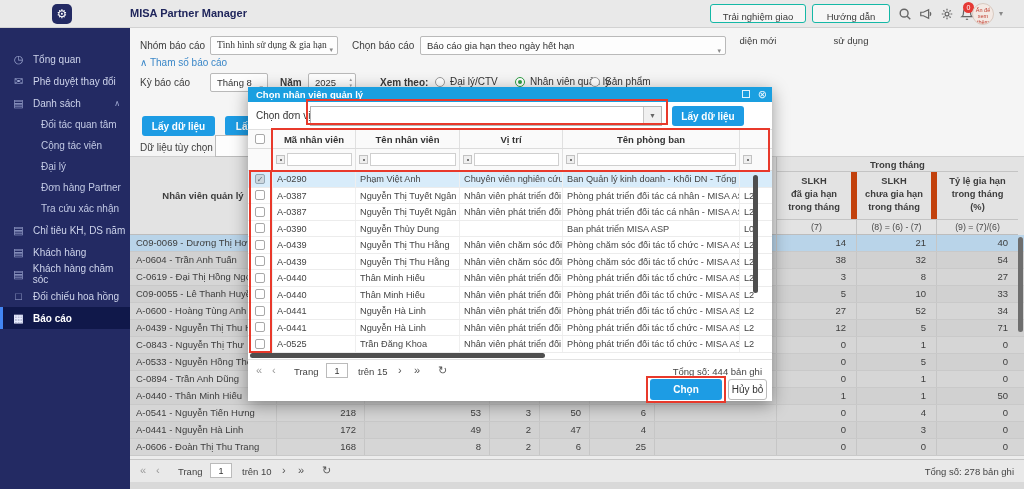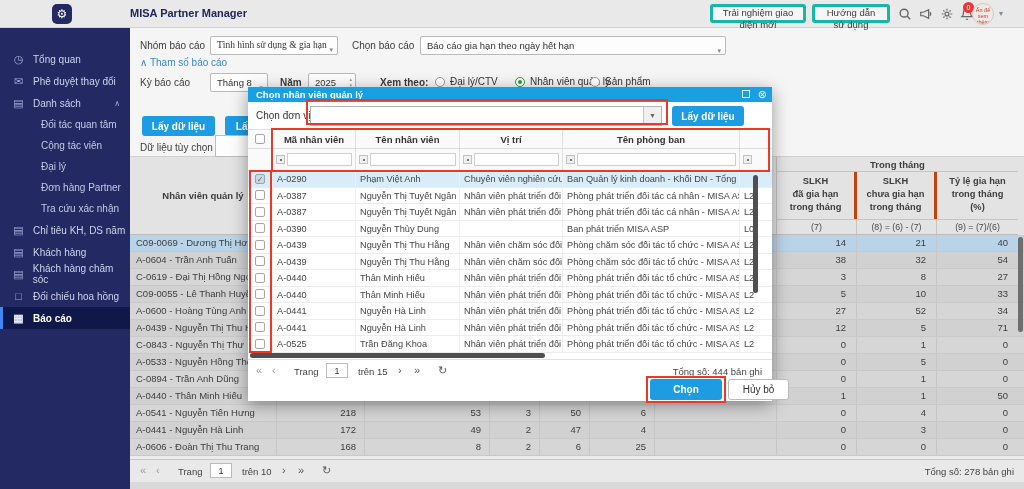--- a/index.html
+++ b/index.html
@@ -3,21 +3,21 @@
 <meta charset="utf-8">
 <style>
   * { margin:0; padding:0; box-sizing:border-box; }
   body { font-family:"Liberation Sans", sans-serif; background:#888; }
   .screen { position:relative; width:1024px; height:489px; background:#ececec; overflow:hidden; }
 
   
   .topbar { position:absolute; left:0; top:0; width:1024px; height:28px; background:#e9e9e9; border-bottom:1px solid #d2d2d2; z-index:5; }
   .logo-box { position:absolute; left:52px; top:4px; width:20px; height:20px; background:#232a63; border-radius:5px; color:#fff; font-size:12px; text-align:center; line-height:20px; }
   .app-name { position:absolute; left:130px; top:7px; font-size:11px; font-weight:bold; color:#20265c; }
-  .tb-btn { position:absolute; top:4px; height:19px; background:#f6f6f6; border:3px solid #14b8a6; border-radius:3px; font-size:9.5px; color:#3b3b3b; padding:0 8px; line-height:12px; }
+  .tb-btn { position:absolute; top:4px; height:19px; background:#f6f6f6; border:1px solid #14b8a6; border-radius:3px; font-size:9.5px; color:#3b3b3b; padding:0 8px; line-height:24px; }
   .tb-icon { position:absolute; top:7px; width:14px; height:14px; color:#666; }
   .tb-icon svg { width:14px; height:14px; display:block; }
   .badge { position:absolute; left:963px; top:2px; min-width:11px; height:11px; background:#e53935; border-radius:6px; color:#fff; font-size:7px; text-align:center; line-height:11px; padding:0 2px; }
   .avatar { position:absolute; left:972px; top:3px; width:22px; height:22px; border-radius:50%; background:#f3e9e4; border:1px solid #d8c9c0; color:#c0392b; font-size:5.5px; line-height:6px; text-align:center; padding-top:3px; overflow:hidden; }
   .tb-chev { position:absolute; left:999px; top:9px; font-size:8px; color:#888; }
 
   
   .sidebar { position:absolute; left:0; top:28px; width:130px; height:461px; background:#232a63; padding-top:20px; z-index:4; }
   .side-item { position:relative; display:flex; align-items:center; height:22px; padding-left:12px; color:#cdd3ea; font-size:10px; cursor:pointer; }
   .side-item.active { background:#10184a; color:#fff; font-weight:bold; border-left:3px solid #4285f4; padding-left:9px; }
@@ -44,21 +44,21 @@
   .custom-box { position:absolute; left:85px; top:107px; width:400px; height:22px; background:#fdfdfd; border:1px solid #bcbcbc; }
 
   
   .mtable { position:absolute; left:130px; top:157px; width:894px; height:299px; font-size:9.5px; color:#3d3d3d; background:#d6d6d6; }
   .mhead { position:absolute; left:0; top:0; width:894px; height:78px; background:#e3e3e3; display:flex; }
   .mth-name { width:147px; border-right:1px solid #c4c4c4; border-bottom:1px solid #bdbdbd; display:flex; align-items:center; justify-content:center; font-weight:bold; }
   .mth-mid { border-right:1px solid #c4c4c4; border-bottom:1px solid #bdbdbd; }
   .mgroup { width:241px; border-bottom:1px solid #bdbdbd; }
   .mgroup-top { height:15px; text-align:center; font-weight:bold; line-height:15px; border-bottom:1px solid #c4c4c4; }
   .mgroup-cols { display:flex; height:47px; }
-  .mg-cell { border-right:3px solid #c2410c; text-align:center; font-weight:bold; white-space:pre-line; font-size:9.3px; padding-top:3px; line-height:13px; }
+  .mg-cell { border-right:6px solid #c2410c; text-align:center; font-weight:bold; white-space:pre-line; font-size:9.3px; padding-top:3px; line-height:13px; }
   .mgroup-formula { display:flex; height:15px; border-top:1px solid #c4c4c4; }
   .mg-f { border-right:1px solid #c4c4c4; text-align:center; font-size:8.8px; line-height:14px; color:#4a4a4a; }
   .g0 { width:80px; } .g1 { width:80px; } .g2 { width:81px; }
   .w0{width:88px;} .w1{width:125px;} .w2{width:50px;} .w3{width:50px;} .w4{width:65px;} .w5{width:122px;}
   .mrows { position:absolute; left:0; top:78px; width:894px; }
   .mrow { display:flex; height:17px; background:#d6d6d6; border-bottom:1px solid #c9c9c9; }
   .mrow.alt { background:#d1d1d1; }
   .mrow.selected { background:#b9d4e9; }
   .mcell { border-right:1px solid #c6c6c6; line-height:16px; white-space:nowrap; overflow:hidden; }
   .mcell.name { width:147px; padding-left:6px; }
@@ -98,21 +98,21 @@
   .trow.selected { background:#d8ecfa; }
   .tcell { border-right:1px solid #efefef; line-height:16px; padding:0 4px; white-space:nowrap; overflow:hidden; font-size:9.2px; }
   .cbcell { display:flex; align-items:center; justify-content:center; border-right:1px solid #efefef; }
   .cb { width:10px; height:10px; border:1px solid #a8a8a8; border-radius:2px; background:#fff; font-size:8px; line-height:9px; text-align:center; color:#5a6b78; }
   .cb.checked { background:#cdd7de; border-color:#93a5b2; }
   .modal-hscroll { position:absolute; left:2px; top:266px; width:295px; height:5px; background:#4f4f4f; border-radius:3px; }
   .modal-vscroll { position:absolute; left:505px; top:88px; width:5px; height:118px; background:#4f4f4f; border-radius:3px; }
   .modal-pager { position:absolute; left:0; top:272px; width:524px; height:22px; border-top:1px solid #e2e2e2; background:#fff; font-size:9.5px; color:#555; }
   .modal-footer { position:absolute; left:0; top:294px; width:524px; height:20px; }
   .btn-chon { position:absolute; left:402px; top:-2px; width:72px; height:21px; }
-  .btn-huy { position:absolute; left:480px; top:-2px; width:61px; height:21px; background:#fff; border:1px solid #bbb; border-radius:3px; font-size:10px; color:#333; font-family:"Liberation Sans",sans-serif; }
+  .btn-huy { position:absolute; left:480px; top:-2px; width:39px; height:21px; background:#fff; border:1px solid #bbb; border-radius:3px; font-size:10px; color:#333; font-family:"Liberation Sans",sans-serif; }
 
   
   .ann { position:absolute; border:2px solid #e8392b; pointer-events:none; z-index:20; }
 </style>
 </head>
 <body>
 
 <div class="screen">
 
   <header class="topbar">

